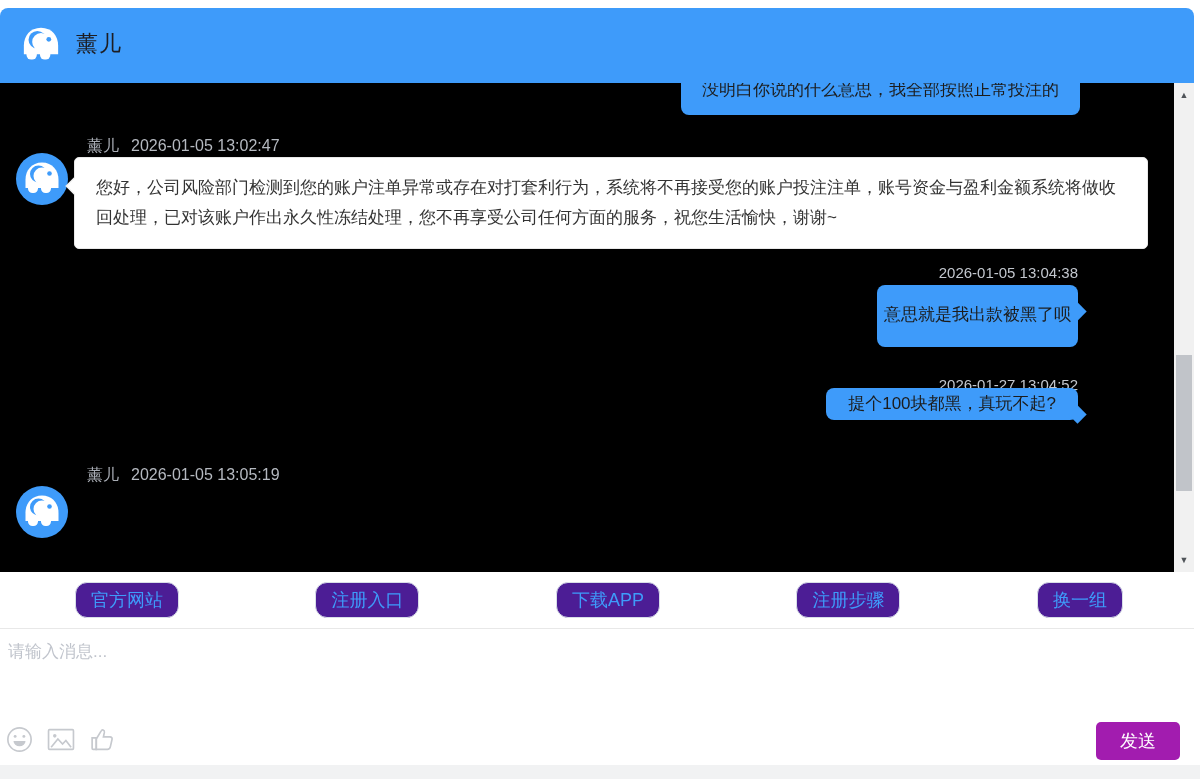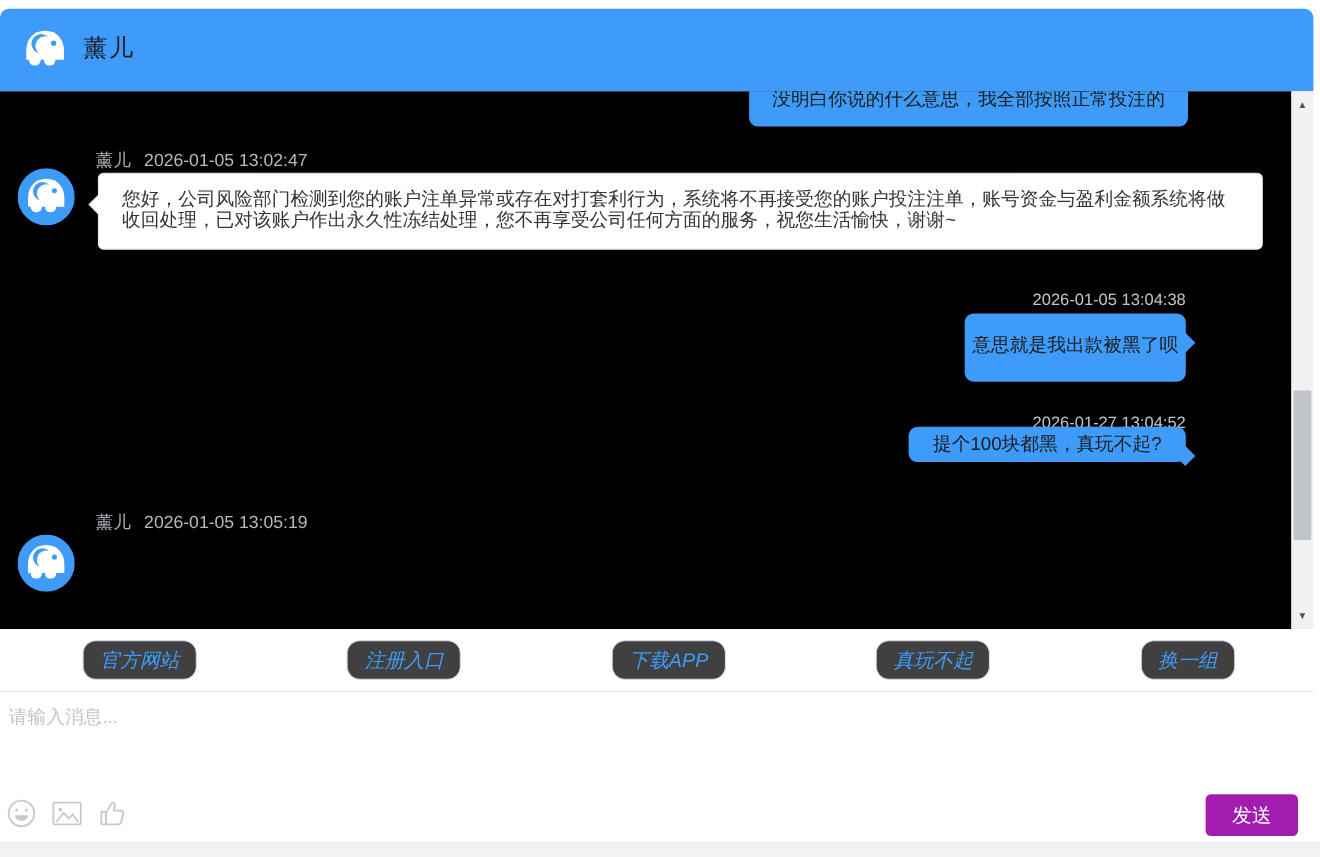--- a/index.html
+++ b/index.html
@@ -27,44 +27,44 @@
   .bubble.agent .tail { position:absolute; left:-7px; top:22px; width:12px; height:12px;
     background:#fff; border-left:1px solid #e8e8e8; border-bottom:1px solid #e8e8e8;
     transform:rotate(45deg); }
 
   .bubble.partial { top:-18px; right:94px; padding:14px 21px; line-height:22px; }
 
   .agent-meta { position:absolute; left:87px; font-size:16px; color:#a9adb5; }
   .agent-meta .meta-time { margin-left:12px; color:#b5b9c0; }
   .avatar { position:absolute; left:16px; width:52px; height:52px; }
 
-  .bubble.agent-1 { left:89px; top:74px; right:26px; padding:15px 21px; line-height:19px;font-family:Liberation Mono, monospace; }
+  .bubble.agent-1 { left:74px; top:74px; right:26px; padding:15px 21px; line-height:30px; }
   .bubble.agent-2 { left:89px; top:402px; right:26px; padding:13px 21px; line-height:28px; }
 
   .user-time { position:absolute; right:96px; font-size:15px; color:#c2c6cd; }
   .bubble.user-1 { right:96px; top:202px; padding:20px 7px; line-height:22px;font-family:Liberation Mono, monospace; }
   .bubble.user-2 { right:96px; top:305px; padding:5px 22px; line-height:22px; }
 
   
   .scrollbar { position:absolute; top:83px; left:1174px; width:20px; height:489px;
     background:#f1f1f1; }
   .scroll-arrow { position:absolute; left:0; width:20px; height:16px; color:#4f5358;
     font-size:9px; text-align:center; line-height:16px; }
   .scroll-arrow.up { top:4px; }
   .scroll-arrow.down { bottom:4px; }
   .scroll-thumb { position:absolute; left:2px; top:272px; width:16px; height:136px;
     background:#c1c4c9; }
 
   
   .quick-replies { position:absolute; top:572px; left:0; width:1194px; height:57px;
     background:#fff; display:flex; align-items:center; justify-content:space-between;
     padding:0 71px 0 75px; border-bottom:1px solid #e8e8e8; }
-  .qr-btn { font-family:inherit; background:#404040; border:1px solid #d8dee8;
+  .qr-btn { font-family:inherit; background:#4c1d95; border:1px solid #d8dee8;
     border-radius:12px; color:#3E9BFA; font-size:18px; padding:6px 15px;
-    cursor:pointer; line-height:22px;font-style:italic; }
+    cursor:pointer; line-height:22px; }
 
   
   .input-section { position:absolute; top:630px; left:0; width:1194px; height:135px;
     background:#fff; }
   .message-input { position:absolute; left:8px; top:10px; width:1178px; height:78px;
     border:none; outline:none; resize:none; background:transparent; font-size:17px;
     color:#333; font-family:inherit; }
   .message-input::placeholder { color:#c0c4cc; opacity:1; }
   .toolbar { position:absolute; left:6px; bottom:12px; display:flex; align-items:center; gap:13px; }
   .tool-icon { width:27px; height:27px; color:#c6c9ce; cursor:pointer; }
@@ -143,21 +143,21 @@
   <div class="scrollbar">
     <div class="scroll-arrow up">▲</div>
     <div class="scroll-thumb"></div>
     <div class="scroll-arrow down">▼</div>
   </div>
 
   <div class="quick-replies">
     <button class="qr-btn">官方网站</button>
     <button class="qr-btn">注册入口</button>
     <button class="qr-btn">下载APP</button>
-    <button class="qr-btn">真玩不起</button>
+    <button class="qr-btn">注册步骤</button>
     <button class="qr-btn">换一组</button>
   </div>
 
   <div class="input-section">
     <textarea class="message-input" placeholder="请输入消息..." style=""></textarea>
 
     <div class="toolbar">
       <svg class="tool-icon" viewBox="0 0 26 26" fill="none" stroke="currentColor" stroke-width="1.6">
         <circle cx="13" cy="13" r="11.2"></circle>
         <circle cx="8.8" cy="10" r="1.4" fill="currentColor" stroke="none"></circle>

